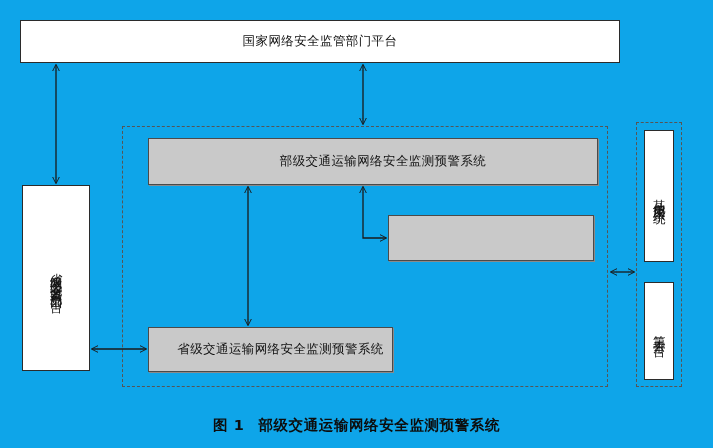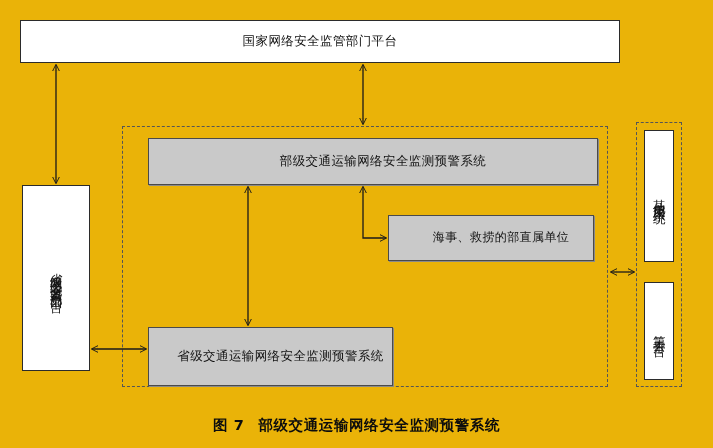--- a/index.html
+++ b/index.html
@@ -11,21 +11,21 @@
     width: 713px;
     height: 448px;
     font-family: "DejaVu Sans", "Liberation Sans", sans-serif;
     color: #1a1a1a;
     overflow: hidden;
   }
   #figure {
     position: relative;
     width: 713px;
     height: 448px;
-    background: #eab308;
+    background: #0ea5e9;
   }
 
   
   .box {
     position: absolute;
     box-sizing: border-box;
     border: 1px solid #2b2b2b;
     background: #ffffff;
     display: flex;
     align-items: center;
@@ -54,21 +54,21 @@
     border: 1.6px dashed #555555;
     background: transparent;
   }
 
   
   #national-platform   { left: 20px;  top: 20px;  width: 600px; height: 43px; }
   #province-platform   { left: 22px;  top: 185px; width: 68px;  height: 186px; }
   #ministry-system     { left: 148px; top: 138px; width: 450px; height: 47px; }
   #maritime-system     { left: 388px; top: 215px; width: 206px; height: 46px;
                          font-size: 12px; line-height: 1.45; }
-  #province-system     { left: 148px; top: 327px; width: 245px; height: 59px; }
+  #province-system     { left: 148px; top: 327px; width: 245px; height: 45px; }
   #other-app-system    { left: 644px; top: 130px; width: 30px;  height: 132px;
                          font-size: 12.5px; }
   #third-party         { left: 644px; top: 282px; width: 30px;  height: 98px;
                          font-size: 12.5px; }
 
   #inner-dashed-region { left: 122px; top: 126px; width: 486px; height: 261px; }
   #external-dashed-region { left: 636px; top: 122px; width: 46px;  height: 265px; }
 
   
   #connectors {
@@ -133,27 +133,27 @@
   </svg>
 
   <div class="box" id="national-platform">国家网络安全监管部门平台</div>
 
   <div class="box vertical" id="province-platform">省级网络安全监管部门平台</div>
 
   <div class="box shaded" id="ministry-system">部级交通运输网络安全监测预警系统</div>
 
   <div class="box shaded" id="maritime-system">
     <span>
-      <span>海事、救捞的部直属单位</span><br>
+      <br>
     </span>
   </div>
 
   <div class="box shaded" id="province-system">省级交通运输网络安全监测预警系统</div>
 
   <div class="box vertical" id="other-app-system">其他应用系统</div>
 
   <div class="box vertical" id="third-party">第三方平台</div>
 
   <div id="caption">
-    <span>图 7</span><span class="cap-gap"></span><span>部级交通运输网络安全监测预警系统</span>
+    <span>图 1</span><span class="cap-gap"></span><span>部级交通运输网络安全监测预警系统</span>
   </div>
 
 </div>
 
 </body></html>

